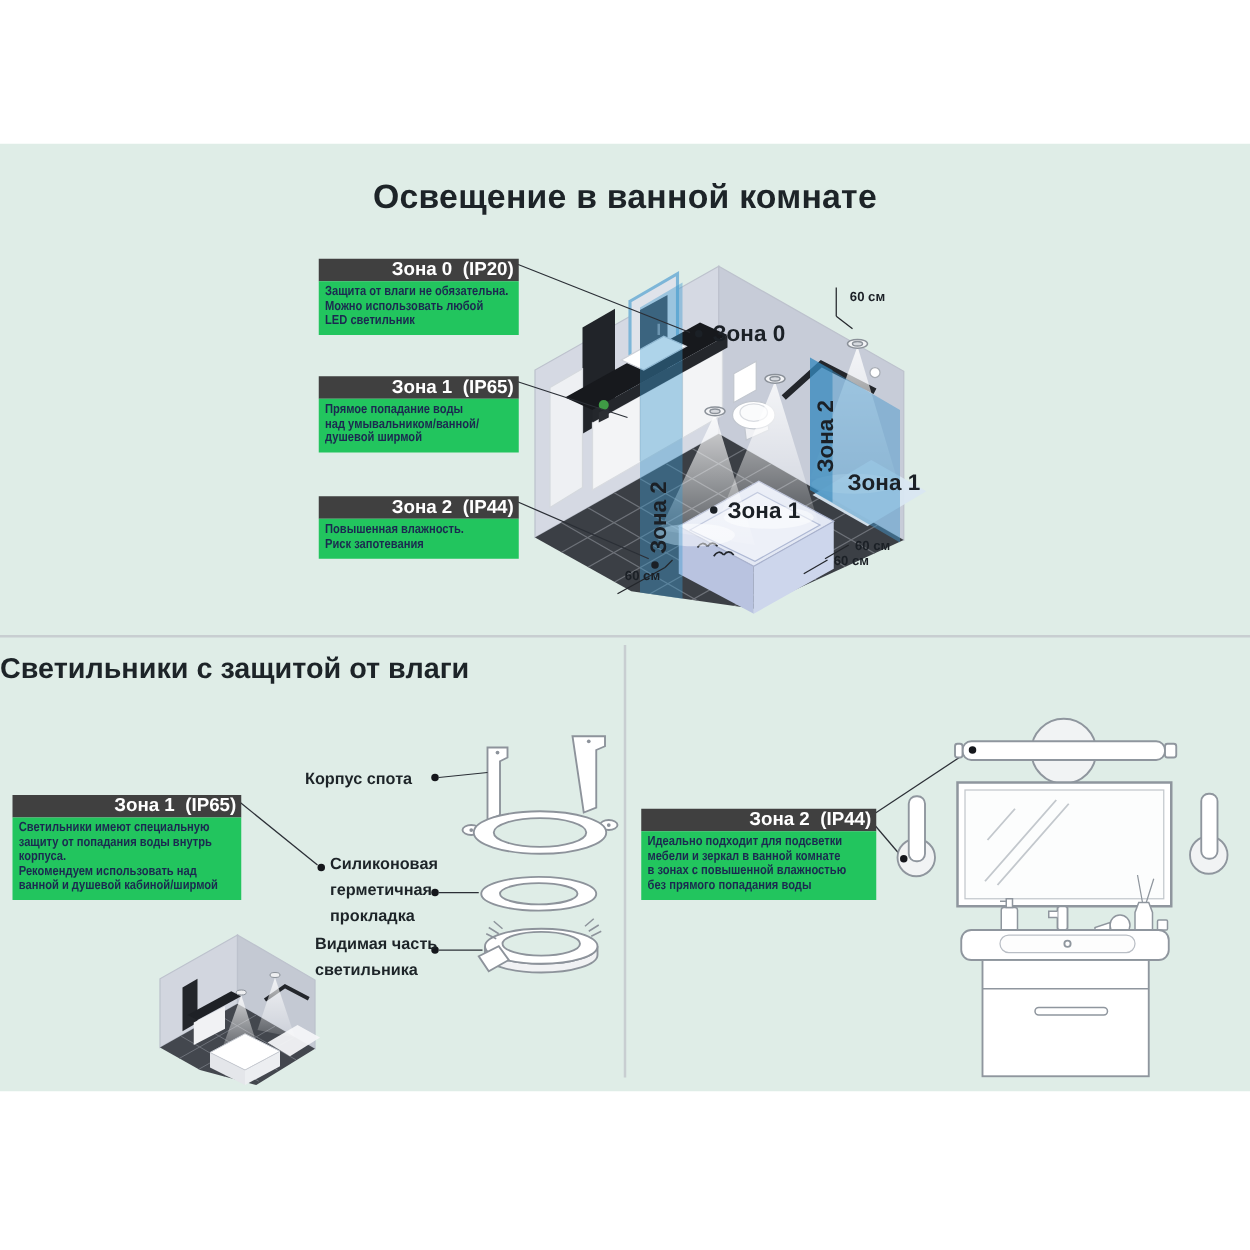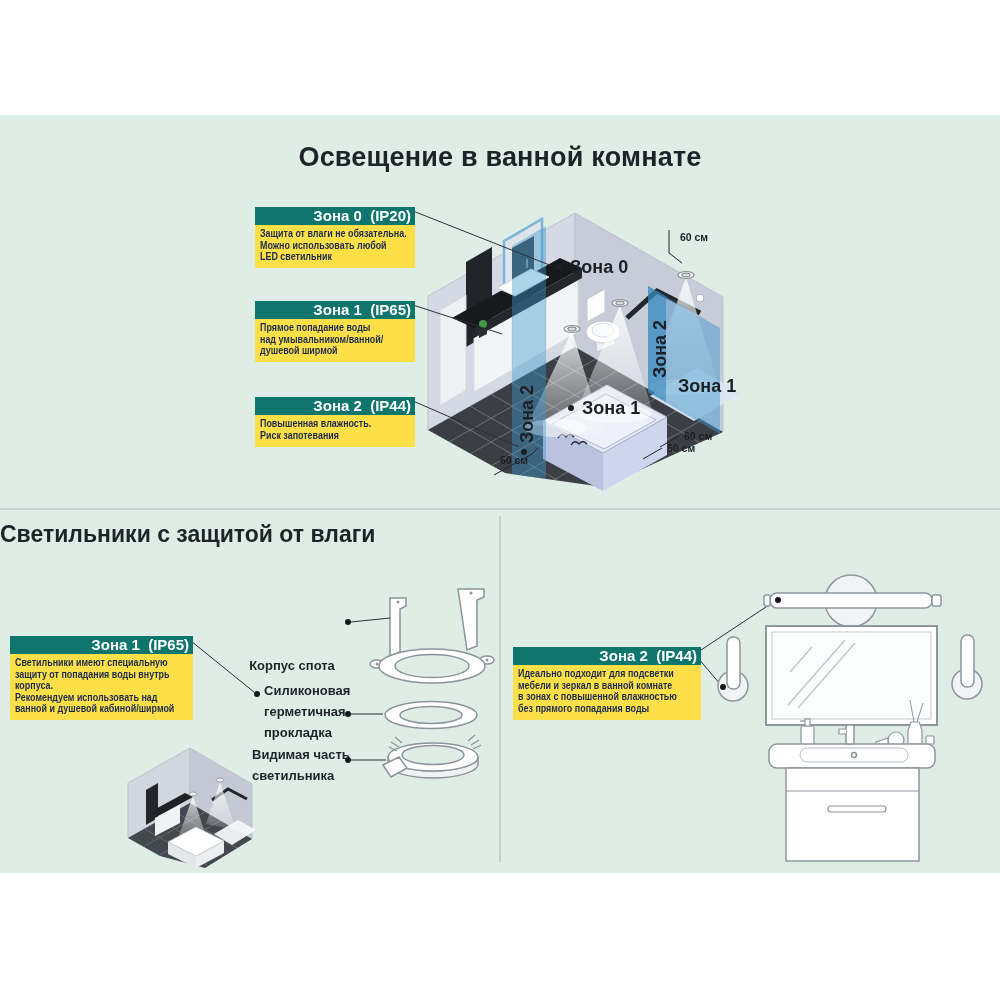--- a/index.html
+++ b/index.html
@@ -7,23 +7,23 @@
          font-family:"Liberation Sans","DejaVu Sans",sans-serif;}
   .mint{position:absolute;left:0;top:115px;width:1000px;height:758px;background:#DFEDE7;}
   .divider-h{position:absolute;left:0;top:508px;width:1000px;height:2px;background:#C8CED1;}
   .divider-v{position:absolute;left:499px;top:516px;width:2px;height:346px;background:#C8CED1;}
   svg{position:absolute;left:0;top:0;}
   .page-title{position:absolute;left:0;top:142px;width:1000px;text-align:center;
       font-size:27px;font-weight:700;color:#1D2428;letter-spacing:.2px;}
   .section-title{position:absolute;top:521px;width:500px;
       font-size:23px;font-weight:700;color:#1D2428;}
   .callout{position:absolute;}
-  .callout-header{background:#0f766e;color:#ffffff;font-weight:700;font-size:15px;line-height:18px;
+  .callout-header{background:#404040;color:#ffffff;font-weight:700;font-size:15px;line-height:18px;
       height:18px;text-align:right;padding:0 4px;white-space:pre;}
-  .callout-body{background:#fde047;padding:3px 5px 4px;}
+  .callout-body{background:#22c55e;padding:3px 5px 4px;}
   .callout-body>span{display:inline-block;white-space:pre;font-weight:700;font-size:10.5px;
       line-height:11.5px;color:#1B2A50;transform:scaleX(.85);transform-origin:0 0;}
   .part-label{position:absolute;font-weight:700;font-size:13px;line-height:21px;color:#1D2428;white-space:pre;}
   .lbl18{font-family:"Liberation Sans","DejaVu Sans",sans-serif;font-weight:700;font-size:18px;fill:#1B2026;}
   .lbl10{font-family:"Liberation Sans","DejaVu Sans",sans-serif;font-weight:700;font-size:10.5px;fill:#1B2026;}
 </style>
 </head>
 <body>
 
 <div id="stage">
@@ -294,19 +294,19 @@
   </div>
 
   <div class="callout" style="left:513px;top:647px;width:188px;">
     <div class="callout-header">Зона 2  (IP44)</div>
     <div class="callout-body"><span>Идеально подходит для подсветки
 мебели и зеркал в ванной комнате
 в зонах с повышенной влажностью
 без прямого попадания воды</span></div>
   </div>
 
-  <div class="part-label" style="left:244px;top:612px;width:96px;text-align:center;margin-top:43px;">Корпус спота</div>
+  <div class="part-label" style="left:244px;top:612px;width:96px;text-align:left;">Корпус спота</div>
   <div class="part-label" style="left:264px;top:680px;">Силиконовая
 герметичная
 прокладка</div>
   <div class="part-label" style="left:252px;top:744px;">Видимая часть
 светильника</div>
 </div>
 
 </body></html>

